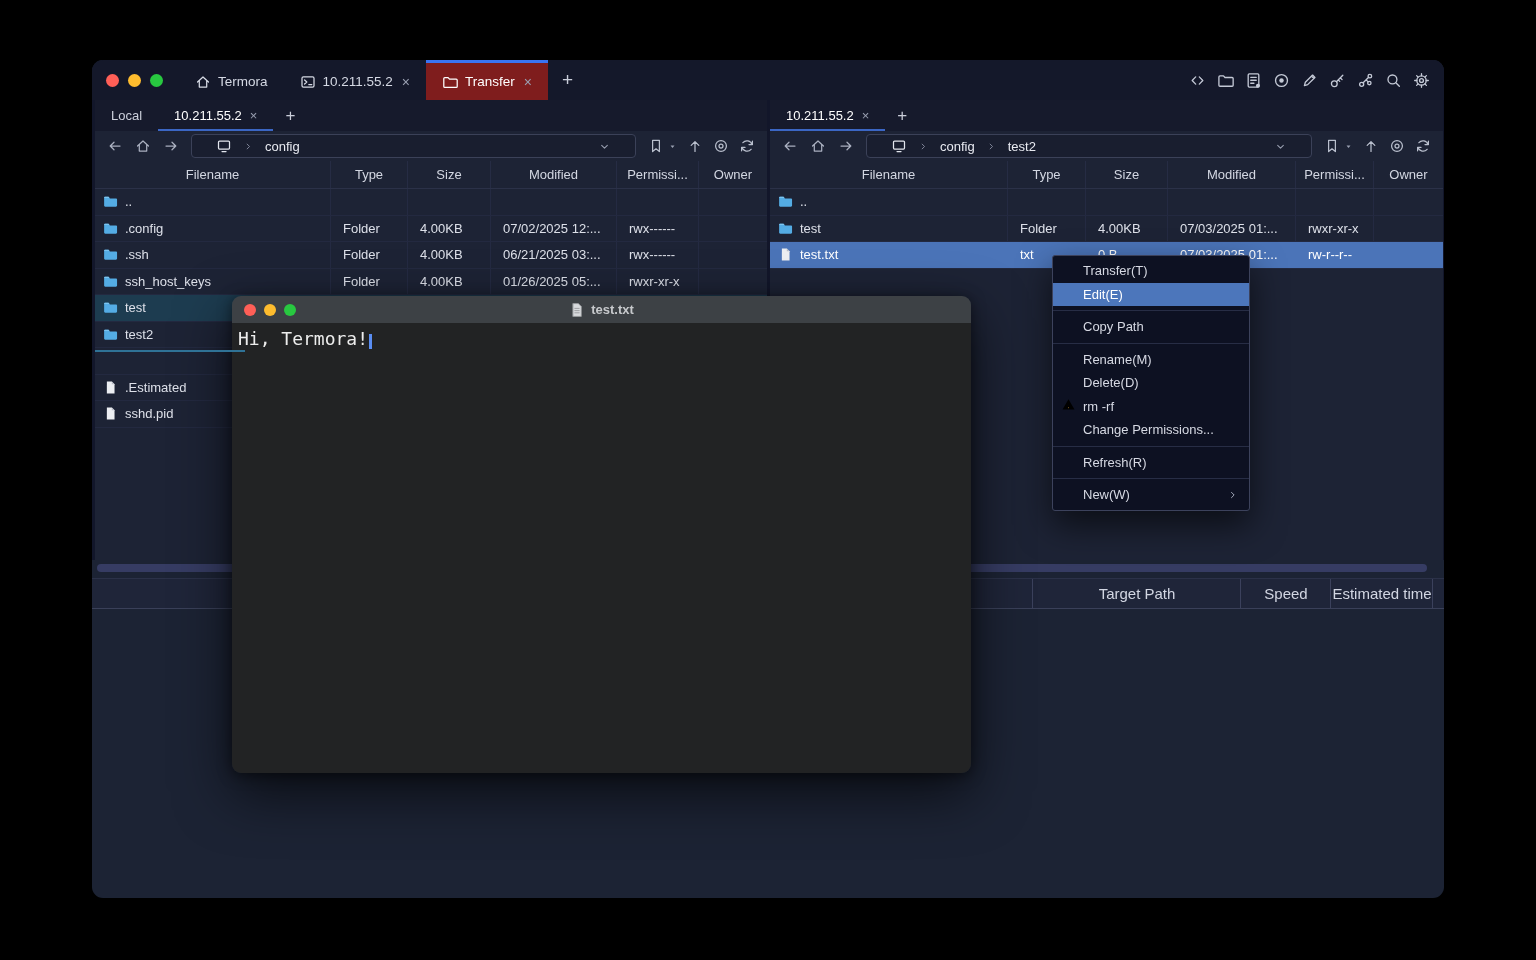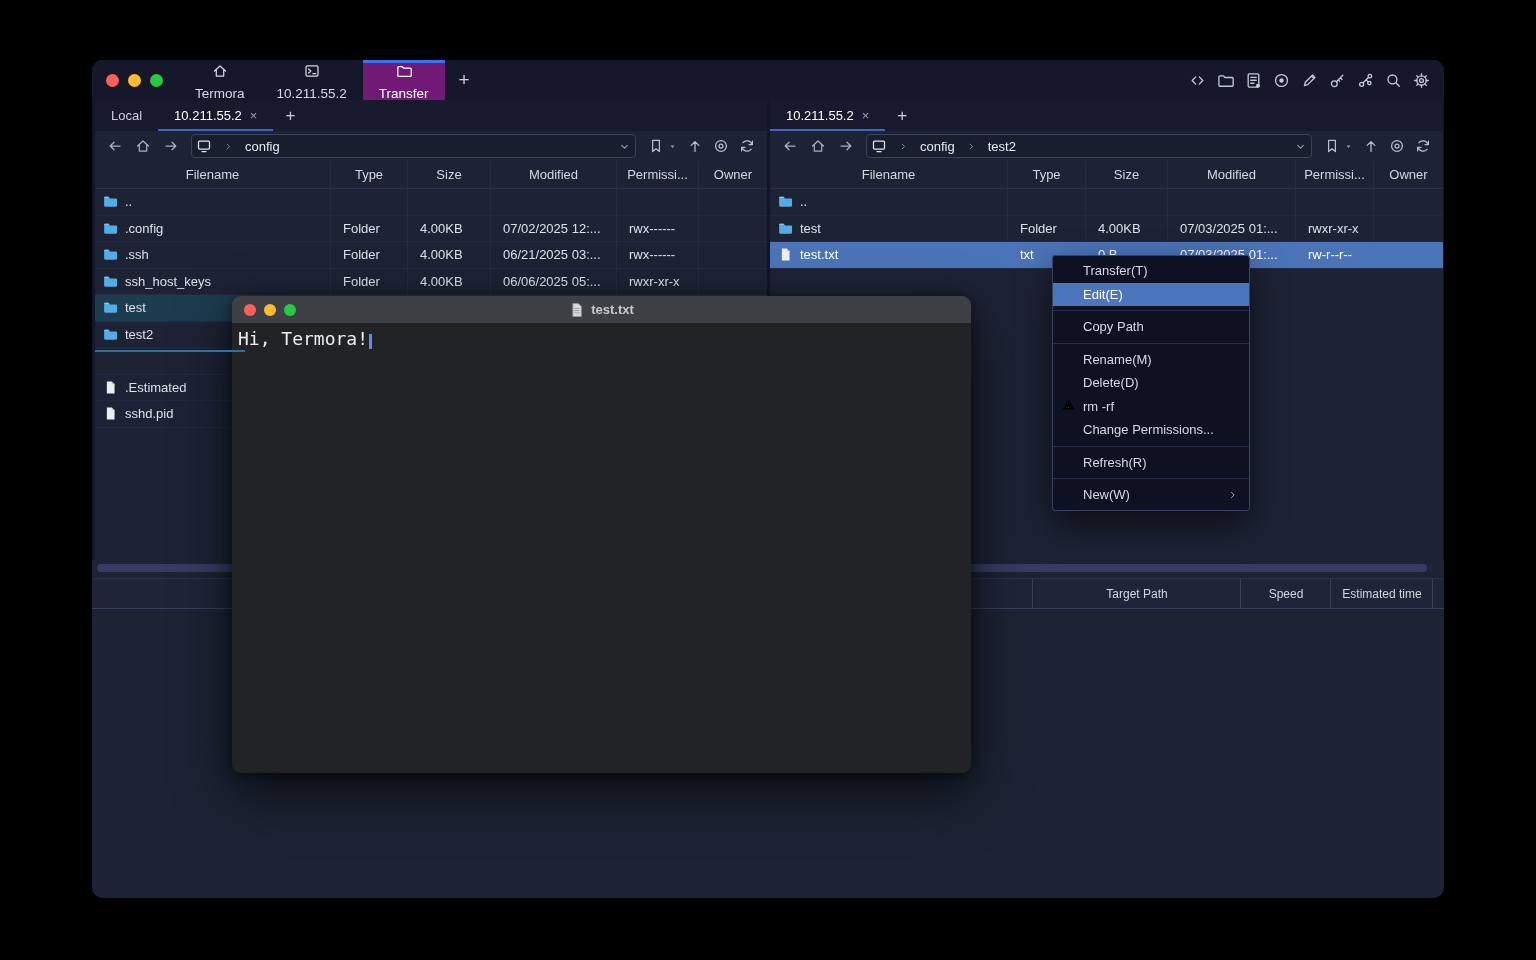--- a/index.html
+++ b/index.html
@@ -7,43 +7,43 @@
          font-family:"Liberation Sans",sans-serif;-webkit-font-smoothing:antialiased;}
   .window{position:absolute;left:92px;top:60px;width:1352px;height:838px;background:#1c2334;
           border-radius:11px;box-shadow:0 25px 70px rgba(0,0,0,.75);overflow:hidden;}
   
   .titlebar{position:absolute;left:0;top:0;width:100%;height:40px;background:#14182a;display:flex;align-items:stretch;}
   .tl-group{display:flex;align-items:center;gap:9px;padding:0 16px 0 14px;}
   .tl{width:13px;height:13px;border-radius:50%;}
   .tl.red{background:#ff5f57}.tl.yellow{background:#febc2e}.tl.green{background:#28c840}
   .app-tabs{display:flex;align-items:stretch;height:40px;}
   .app-tab{display:flex;align-items:center;gap:7px;padding:0 16px;color:#d5d9e4;font-size:13.5px;
-           border-top:3px solid transparent;cursor:default;white-space:nowrap;flex-direction:column;}
-  .app-tab.active{background:#701a75;border-top-color:#3a74f2;color:#fff;}
+           border-top:3px solid transparent;cursor:default;white-space:nowrap;}
+  .app-tab.active{background:#7f1d1d;border-top-color:#3a74f2;color:#fff;}
   .app-tab .close{font-size:14px;color:#9aa0b2;margin-left:2px;}
   .newtab{display:flex;align-items:center;padding:0 14px;color:#c9cdd9;font-size:19px;}
   .tt-icons{margin-left:auto;display:flex;align-items:center;gap:11px;padding-right:14px;color:#c4c9d6;}
   .tt-icons .ic svg{width:17px;height:17px;}
   
   .ic{display:inline-flex;align-items:center;justify-content:center;line-height:0;}
   .ic svg{width:16px;height:16px;stroke:currentColor;fill:none;stroke-width:1.25;stroke-linecap:round;stroke-linejoin:round;}
   
   .mid{position:absolute;left:0;top:40px;width:100%;height:460px;background:#12162a;}
   .panel{position:absolute;top:40px;width:672px;height:460px;background:#1d2335;overflow:hidden;}
   .panel.left{left:3px;} .panel.right{left:678px;width:673px;}
   .ptabs{height:31px;background:#161a2c;display:flex;align-items:stretch;color:#ccd0dc;font-size:13px;}
   .ptab{display:flex;align-items:center;gap:8px;padding:0 16px;position:relative;white-space:nowrap;}
   .ptab.active{color:#fff;}
   .ptab.active::after{content:"";position:absolute;left:0;right:0;bottom:0;height:2.5px;background:#3b66c4;}
   .ptab .close{color:#9aa0b2;font-size:13px;}
   .ptab-plus{display:flex;align-items:center;padding:0 12px;font-size:17px;color:#c9cdd9;}
   .pathbar{height:30px;display:flex;align-items:center;gap:4px;padding:0 8px;color:#aab0c0;}
   .navbtn{width:24px;display:flex;justify-content:center;color:#a9afbf;}
   .pathfield{flex:1;height:22px;margin:10px 4px;background:#191e2f;border:1px solid #3b4158;border-radius:4px;
-             display:flex;align-items:center;gap:11px;padding:0 4px;color:#e3e6ee;font-size:13px;}
+             display:flex;align-items:center;gap:11px;padding:0 24px;color:#e3e6ee;font-size:13px;}
   .pathfield .crumb{color:#e8eaf1;}
   .pathfield .sep{color:#8d93a6;font-size:11px;}
   .pathfield .chev-end{margin-left:auto;color:#9aa0b2;}
   .ptools{display:flex;align-items:center;gap:10px;padding:0 4px;color:#b9bfcd;}
   .ptools .mini{font-size:8px;color:#9aa0b2;margin-left:-6px;}
   
   .ftable{position:absolute;left:0;top:61px;right:0;bottom:0;font-size:13px;color:#dde0e9;}
   .grid-l{display:grid;grid-template-columns:236px 77px 83px 126px 82px 68px;}
   .grid-r{display:grid;grid-template-columns:238px 78px 82px 128px 78px 69px;}
   .fhead{height:27px;border-bottom:1px solid #2b3148;color:#d3d7e2;}
@@ -57,21 +57,21 @@
   .frow.sel-active{background:#4b74b8;color:#fff;}
   .frow.sel-active .cell{border-right-color:transparent;}
   .frow.sel-inactive{background:#1d3c50;}
   .frow.sel-inactive .cell{border-right-color:transparent;}
   .dropline{position:absolute;left:0;top:189px;width:150px;height:2px;background:#2f7296;z-index:3;}
   
   .splitter{position:absolute;left:5px;top:504px;width:1330px;height:8px;border-radius:4px;background:#363c63;}
   .theader{position:absolute;left:0;top:518px;width:100%;height:29px;background:#1f2539;
            border-top:1px solid #2b3148;border-bottom:1px solid #3a4059;}
   .tcell{position:absolute;top:0;height:100%;display:flex;align-items:center;justify-content:center;
-         color:#d2d6e2;font-size:12px;border-left:1px solid #3b415c;}
+         color:#d2d6e2;font-size:15px;border-left:1px solid #3b415c;}
   .tcell.noline{border-left:none;}
   
   .editor{position:absolute;left:232px;top:296px;width:739px;height:477px;border-radius:9px;
           box-shadow:0 20px 55px rgba(0,0,0,.65), 0 2px 14px rgba(0,0,0,.5);overflow:hidden;}
   .etitle{height:27px;background:#3d4145;display:flex;align-items:center;position:relative;}
   .etl{display:flex;gap:8px;padding-left:12px;}
   .etl .tl{width:12px;height:12px;}
   .etitle .title{position:absolute;left:0;right:0;display:flex;justify-content:center;align-items:center;gap:6px;
                  color:#c7c9cc;font-size:13px;font-weight:bold;pointer-events:none;}
   .ebody{height:450px;background:#222324;padding:5px 6px;font-family:"DejaVu Sans Mono",monospace;
@@ -334,21 +334,21 @@
               <span class="ic">
                 <svg viewBox="0 0 16 16">
                   <path fill="#54ace4" stroke="none" d="M1.2 4.2c0-.7.5-1.2 1.2-1.2h3.5l1.5 1.7h6.4c.7 0 1.2.5 1.2 1.2v6.4c0 .7-.5 1.2-1.2 1.2H2.4c-.7 0-1.2-.5-1.2-1.2z"></path>
                   <path fill="#7cc4ef" stroke="none" d="M1.2 4.2c0-.7.5-1.2 1.2-1.2h3.5l1 1.2H1.2z"></path>
                 </svg>
               </span>
               <span>ssh_host_keys</span>
             </div>
             <div class="cell">Folder</div>
             <div class="cell">4.00KB</div>
-            <div class="cell">06/06/2025 05:...</div>
+            <div class="cell">01/26/2025 05:...</div>
             <div class="cell">rwxr-xr-x</div>
             <div class="cell"></div>
           </div>
           <div class="frow grid-l sel-inactive">
             <div class="cell name">
               <span class="ic">
                 <svg viewBox="0 0 16 16">
                   <path fill="#54ace4" stroke="none" d="M1.2 4.2c0-.7.5-1.2 1.2-1.2h3.5l1.5 1.7h6.4c.7 0 1.2.5 1.2 1.2v6.4c0 .7-.5 1.2-1.2 1.2H2.4c-.7 0-1.2-.5-1.2-1.2z"></path>
                   <path fill="#7cc4ef" stroke="none" d="M1.2 4.2c0-.7.5-1.2 1.2-1.2h3.5l1 1.2H1.2z"></path>
                 </svg>

